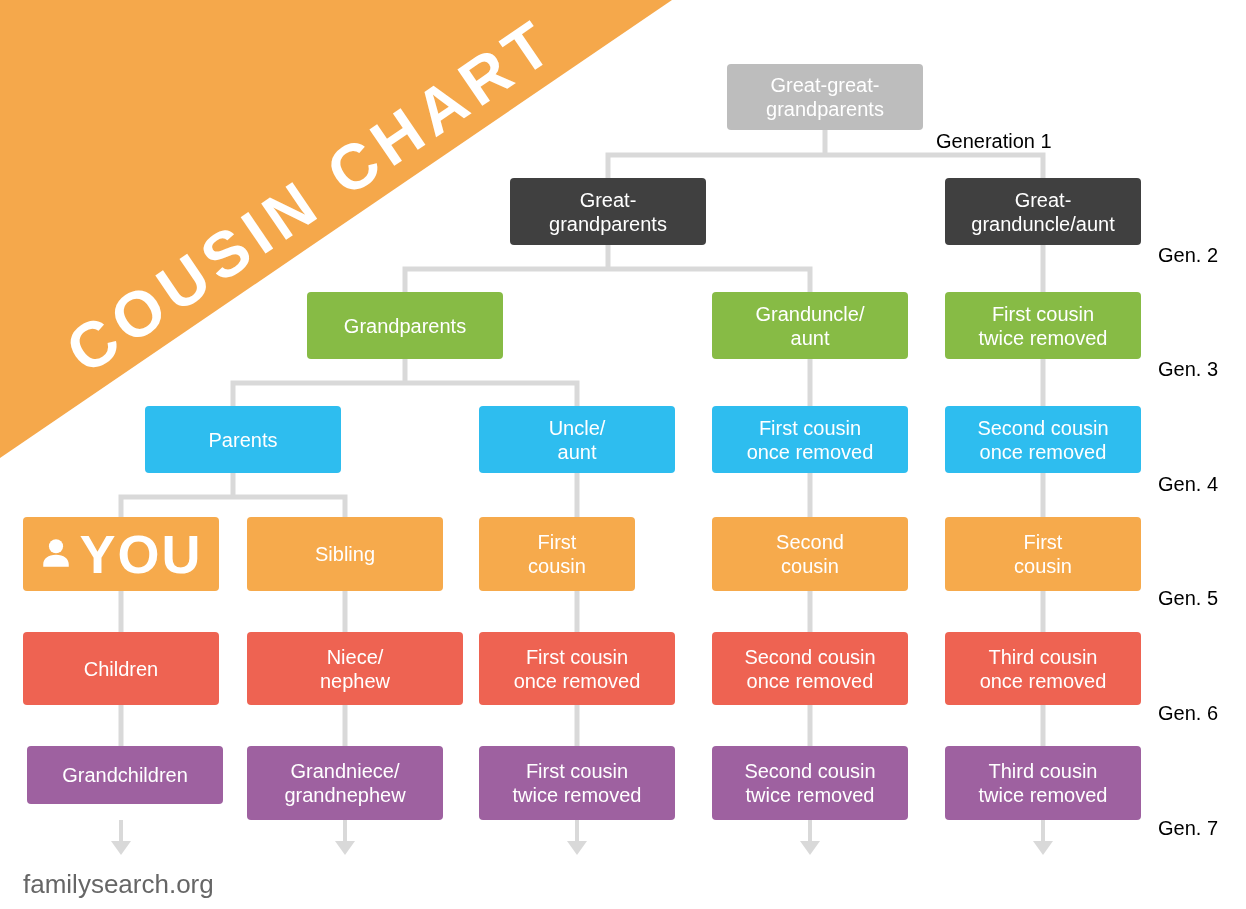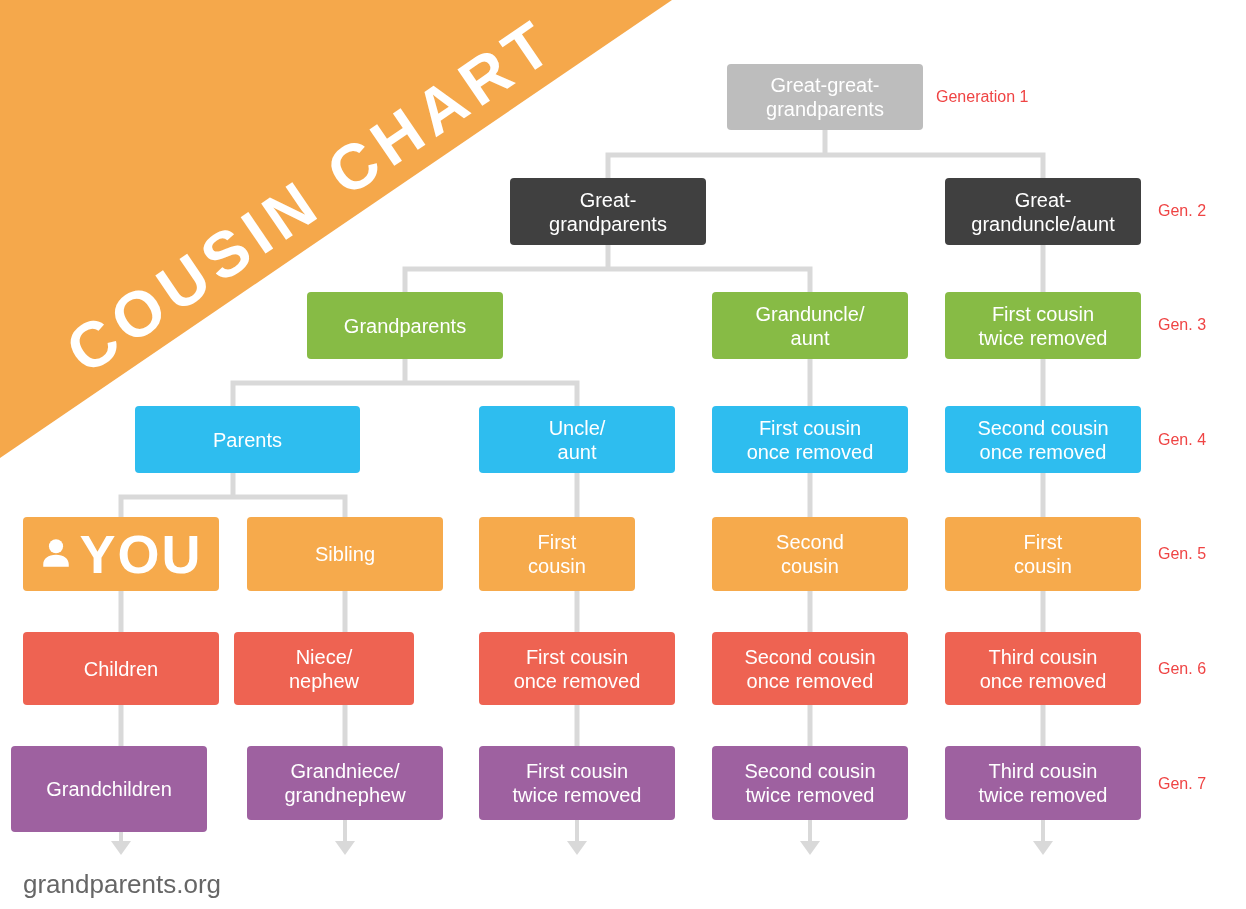--- a/index.html
+++ b/index.html
@@ -25,21 +25,21 @@
   .gray1{background:#BDBDBD;}
   .gray2{background:#404040;}
   .green{background:#87BB45;}
   .blue{background:#2EBDEF;}
   .orange{background:#F6AA4C;}
   .red{background:#EE6352;}
   .purple{background:#9E61A0;}
   .you-label{font-size:54px;font-weight:bold;letter-spacing:2px;line-height:46px;}
   .person{width:34px;height:36px;margin-right:6px;flex:0 0 auto;}
   .genlabel{
-    position:absolute;color:#ef4444;font-size:16px;line-height:26px;white-space:nowrap;
+    position:absolute;color:#000000;font-size:20px;line-height:26px;white-space:nowrap;margin-top:44px;
   }
   .footer-text{
     position:absolute;left:23px;top:869px;color:#666666;font-size:26px;
   }
 </style>
 </head>
 <body>
 
 <div class="stage">
 
@@ -113,21 +113,21 @@
 grandparents</div>
   <div class="node gray2" style="left:945px;top:178px;width:196px;height:67px">Great-
 granduncle/aunt</div>
 
   <div class="node green" style="left:307px;top:292px;width:196px;height:67px">Grandparents</div>
   <div class="node green" style="left:712px;top:292px;width:196px;height:67px">Granduncle/
 aunt</div>
   <div class="node green" style="left:945px;top:292px;width:196px;height:67px">First cousin
 twice removed</div>
 
-  <div class="node blue" style="left:135px;top:406px;width:225px;height:67px">Parents</div>
+  <div class="node blue" style="left:145px;top:406px;width:196px;height:67px">Parents</div>
   <div class="node blue" style="left:479px;top:406px;width:196px;height:67px">Uncle/
 aunt</div>
   <div class="node blue" style="left:712px;top:406px;width:196px;height:67px">First cousin
 once removed</div>
   <div class="node blue" style="left:945px;top:406px;width:196px;height:67px">Second cousin
 once removed</div>
 
   <div class="node orange" style="left:23px;top:517px;width:196px;height:74px">
     <svg class="person" viewBox="0 0 24 24">
       <circle cx="12" cy="6.5" r="5" fill="#ffffff"></circle>
@@ -137,34 +137,34 @@
   </div>
   <div class="node orange" style="left:247px;top:517px;width:196px;height:74px">Sibling</div>
   <div class="node orange" style="left:479px;top:517px;width:156px;height:74px">First
 cousin</div>
   <div class="node orange" style="left:712px;top:517px;width:196px;height:74px">Second
 cousin</div>
   <div class="node orange" style="left:945px;top:517px;width:196px;height:74px">First
 cousin</div>
 
   <div class="node red" style="left:23px;top:632px;width:196px;height:73px">Children</div>
-  <div class="node red" style="left:234px;top:632px;width:180px;height:73px">Niece/
+  <div class="node red" style="left:247px;top:632px;width:216px;height:73px">Niece/
 nephew</div>
   <div class="node red" style="left:479px;top:632px;width:196px;height:73px">First cousin
 once removed</div>
   <div class="node red" style="left:712px;top:632px;width:196px;height:73px">Second cousin
 once removed</div>
   <div class="node red" style="left:945px;top:632px;width:196px;height:73px">Third cousin
 once removed</div>
 
-  <div class="node purple" style="left:11px;top:746px;width:196px;height:86px">Grandchildren</div>
+  <div class="node purple" style="left:27px;top:746px;width:196px;height:58px">Grandchildren</div>
   <div class="node purple" style="left:247px;top:746px;width:196px;height:74px">Grandniece/
 grandnephew</div>
   <div class="node purple" style="left:479px;top:746px;width:196px;height:74px">First cousin
 twice removed</div>
   <div class="node purple" style="left:712px;top:746px;width:196px;height:74px">Second cousin
 twice removed</div>
   <div class="node purple" style="left:945px;top:746px;width:196px;height:74px">Third cousin
 twice removed</div>
 
-  <div class="footer-text">grandparents.org</div>
+  <div class="footer-text">familysearch.org</div>
 
 </div>
 
 </body></html>

